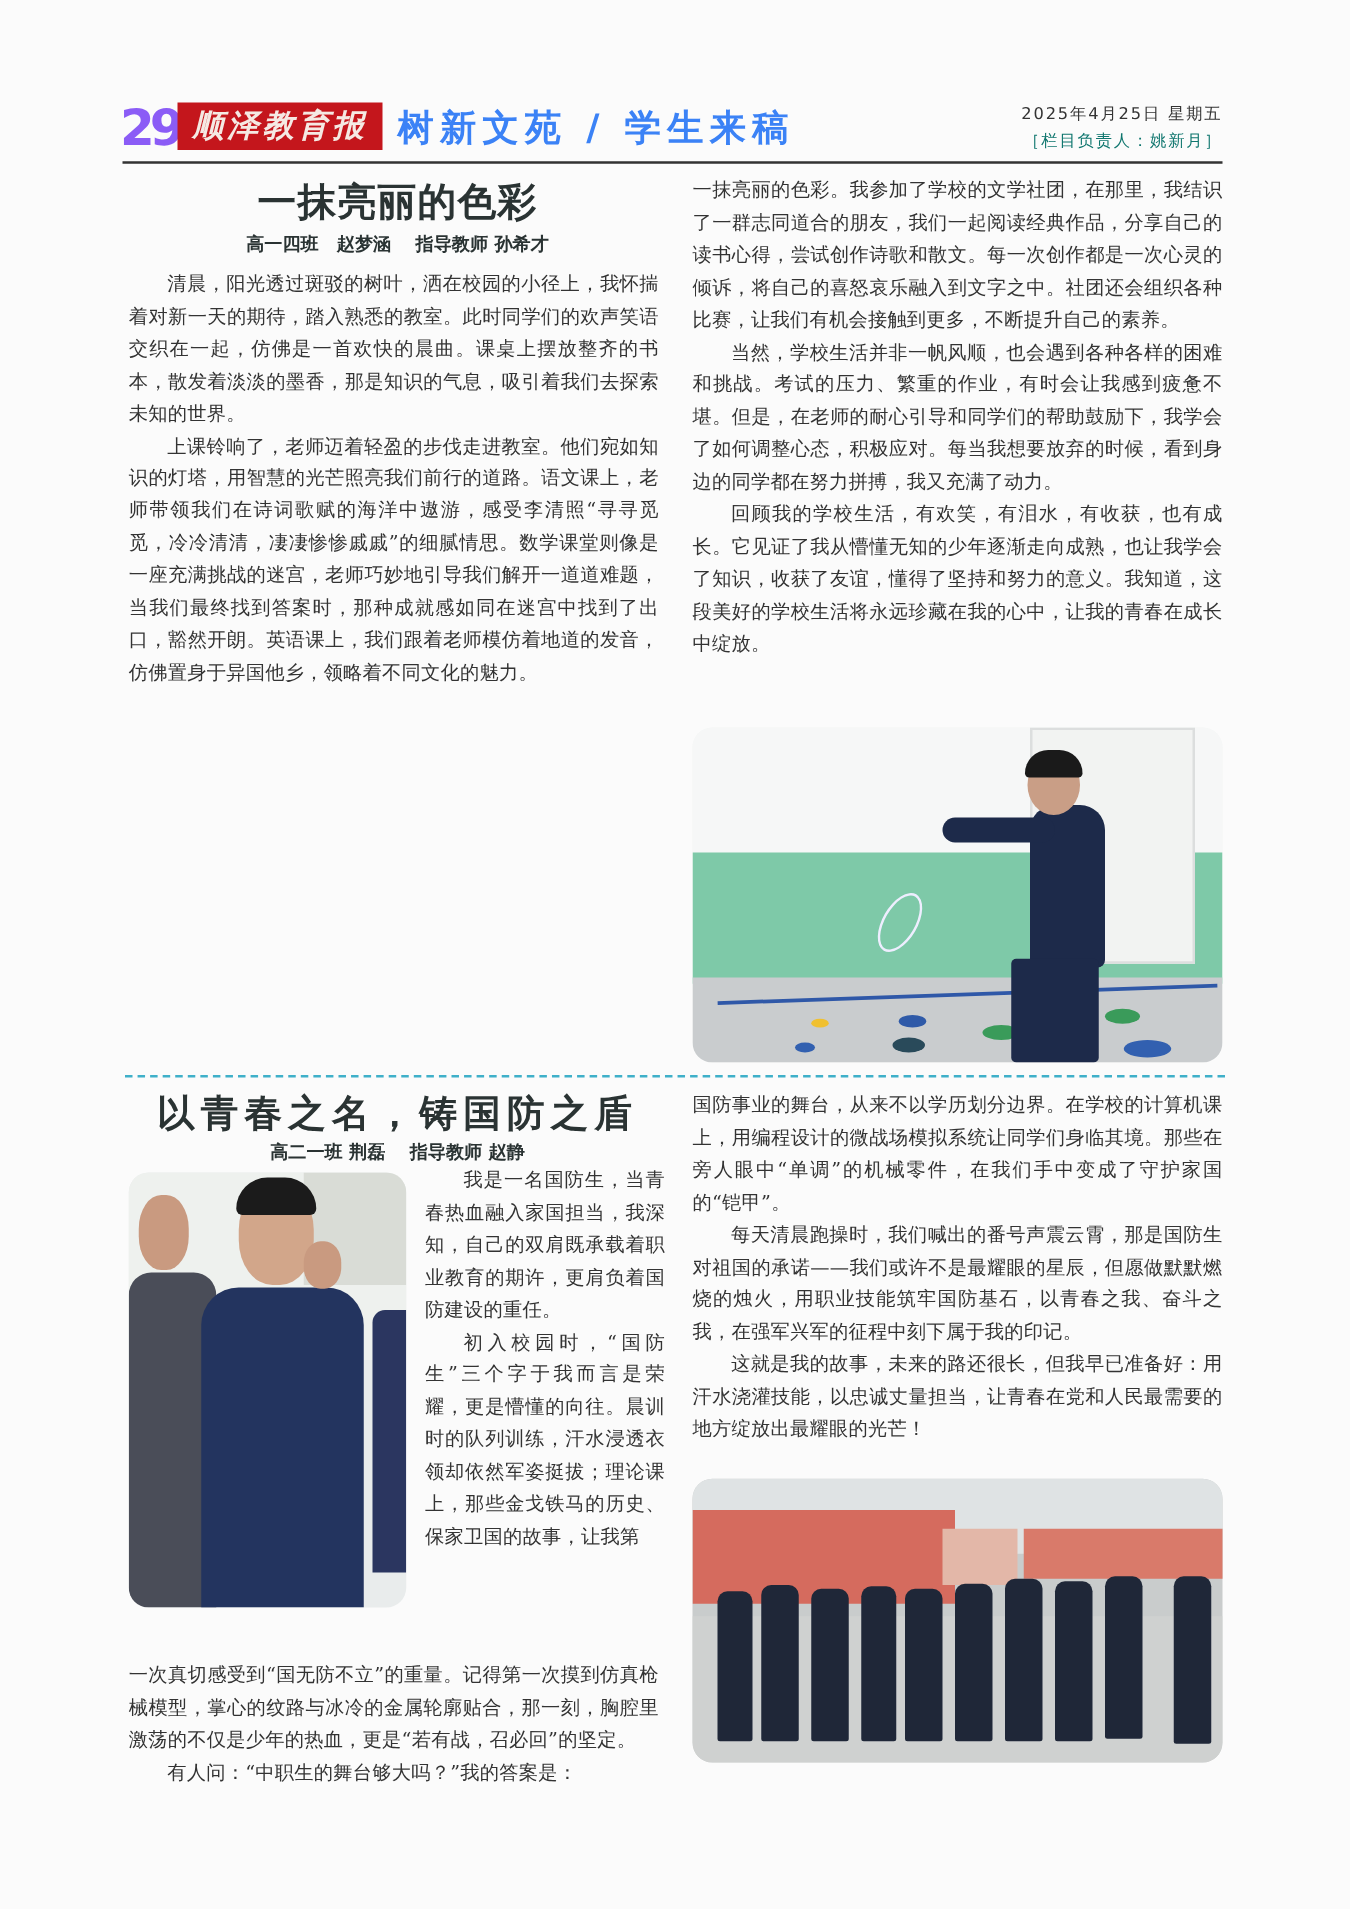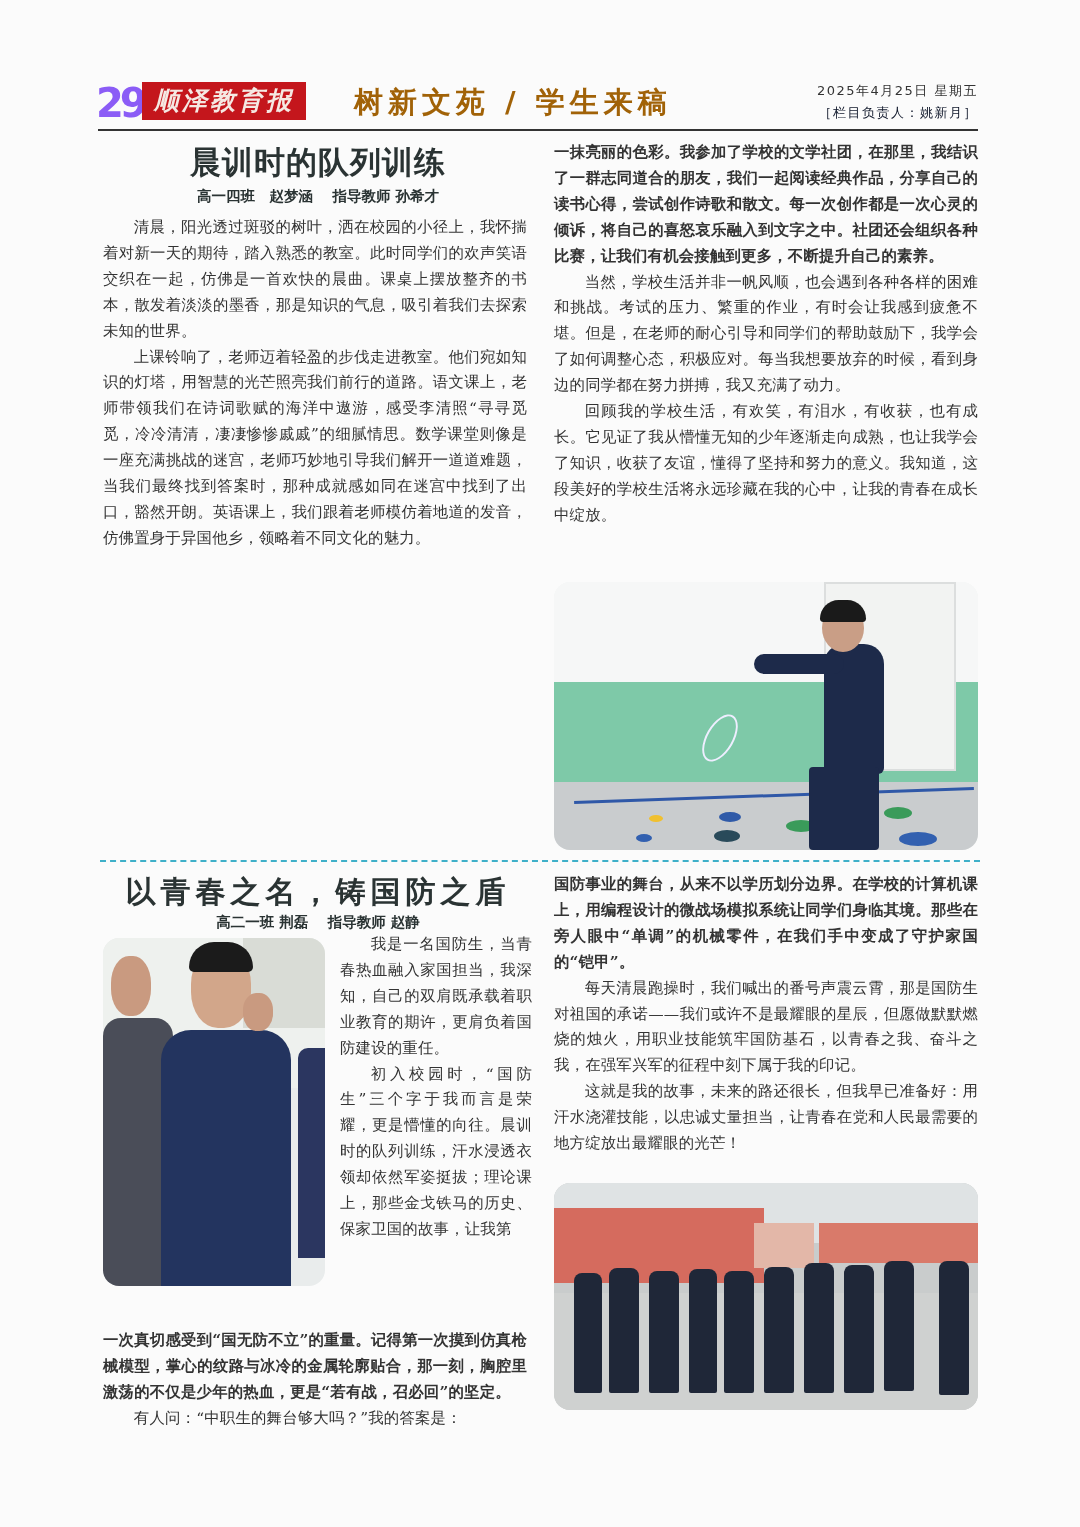--- a/index.html
+++ b/index.html
@@ -24,31 +24,31 @@
     left: 142px; top: 82px; width: 164px; height: 38px;
     background: #c4161c; color: #f5e9e3;
     font-family: "DejaVu Serif", serif; font-weight: bold;
     font-size: 25px; line-height: 38px; text-align: center;
     letter-spacing: 3px; font-style: italic;
   }
   .column-title {
     left: 318px; top: 82px;
     font-family: "DejaVu Sans", "Liberation Sans", sans-serif;
     font-weight: bold; font-size: 29px; letter-spacing: 5px;
-    color: #a16207; line-height: 40px; margin-left: 36px;
+    color: #3b82f6; line-height: 40px;
   }
   .date {
     right: 102px; top: 82px;
     font-family: "DejaVu Sans", sans-serif; font-size: 13px;
     letter-spacing: 1.5px; color: #333; text-align: left;
   }
   .editor {
     right: 102px; top: 104px;
     font-family: Liberation Mono, monospace; font-size: 13px;
-    letter-spacing: 1.5px; color: #0f172a; text-align: right;
+    letter-spacing: 1.5px; color: #0f766e; text-align: right;
   }
   .rule {
     left: 98px; top: 129px; width: 880px; height: 2px; background: #333;
   }
 
   
   .a1-title {
     left: 100px; top: 142px; width: 436px; text-align: center;
     font-family: "DejaVu Sans", sans-serif; font-weight: bold;
     font-size: 31px; color: #2a3333; letter-spacing: 1px; line-height: 40px;
@@ -56,21 +56,21 @@
   .a1-byline {
     left: 100px; top: 186px; width: 436px; text-align: center;
     font-family: "DejaVu Sans", sans-serif; font-weight: bold;
     font-size: 14.5px; color: #2a3333; line-height: 20px;
   }
   .col {
     font-size: 15.4px; line-height: 25.9px; color: #333;
     text-align: justify; letter-spacing: 0.2px;
   }
   .col p { margin: 0; text-indent: 2em; }
-  .col p.cont { text-indent: 0; font-weight: bold; }
+  .col p.cont { text-indent: 0; }
   .a1-left { left: 103px; top: 215px; width: 424px; }
   .a1-right { left: 554px; top: 140px; width: 424px; }
 
   .photo {
     border-radius: 16px; overflow: hidden;
   }
   .photo-badminton { left: 554px; top: 582px; width: 424px; height: 268px; background: #f3f5f4; }
   .wall-upper { position:absolute; left:0; top:0; width:100%; height:100px; background:#f6f7f7; }
   .wall-green { position:absolute; left:0; top:100px; width:100%; height:105px; background:#7ec9a8; }
   .floor { position:absolute; left:0; top:200px; width:100%; height:68px; background:#c9ccce; }
@@ -109,21 +109,21 @@
 </head>
 <body>
 
 <div class="abs page-num">29</div>
 <div class="abs brand">顺泽教育报</div>
 <div class="abs column-title">树新文苑 / 学生来稿</div>
 <div class="abs date">2025年4月25日  星期五</div>
 <div class="abs editor">［栏目负责人：姚新月］</div>
 <div class="abs rule"></div>
 
-<div class="abs a1-title">晨训时的队列训练</div>
+<div class="abs a1-title">一抹亮丽的色彩</div>
 <div class="abs a1-byline">高一四班　赵梦涵　 指导教师 孙希才</div>
 
 <div class="abs col a1-left">
   <p>清晨，阳光透过斑驳的树叶，洒在校园的小径上，我怀揣着对新一天的期待，踏入熟悉的教室。此时同学们的欢声笑语交织在一起，仿佛是一首欢快的晨曲。课桌上摆放整齐的书本，散发着淡淡的墨香，那是知识的气息，吸引着我们去探索未知的世界。</p>
   <p>上课铃响了，老师迈着轻盈的步伐走进教室。他们宛如知识的灯塔，用智慧的光芒照亮我们前行的道路。语文课上，老师带领我们在诗词歌赋的海洋中遨游，感受李清照“寻寻觅觅，冷冷清清，凄凄惨惨戚戚”的细腻情思。数学课堂则像是一座充满挑战的迷宫，老师巧妙地引导我们解开一道道难题，当我们最终找到答案时，那种成就感如同在迷宫中找到了出口，豁然开朗。英语课上，我们跟着老师模仿着地道的发音，仿佛置身于异国他乡，领略着不同文化的魅力。</p>
 </div>
 
 <div class="abs col a1-right">
   <p class="cont">一抹亮丽的色彩。我参加了学校的文学社团，在那里，我结识了一群志同道合的朋友，我们一起阅读经典作品，分享自己的读书心得，尝试创作诗歌和散文。每一次创作都是一次心灵的倾诉，将自己的喜怒哀乐融入到文字之中。社团还会组织各种比赛，让我们有机会接触到更多，不断提升自己的素养。</p>
   <p>当然，学校生活并非一帆风顺，也会遇到各种各样的困难和挑战。考试的压力、繁重的作业，有时会让我感到疲惫不堪。但是，在老师的耐心引导和同学们的帮助鼓励下，我学会了如何调整心态，积极应对。每当我想要放弃的时候，看到身边的同学都在努力拼搏，我又充满了动力。</p>

